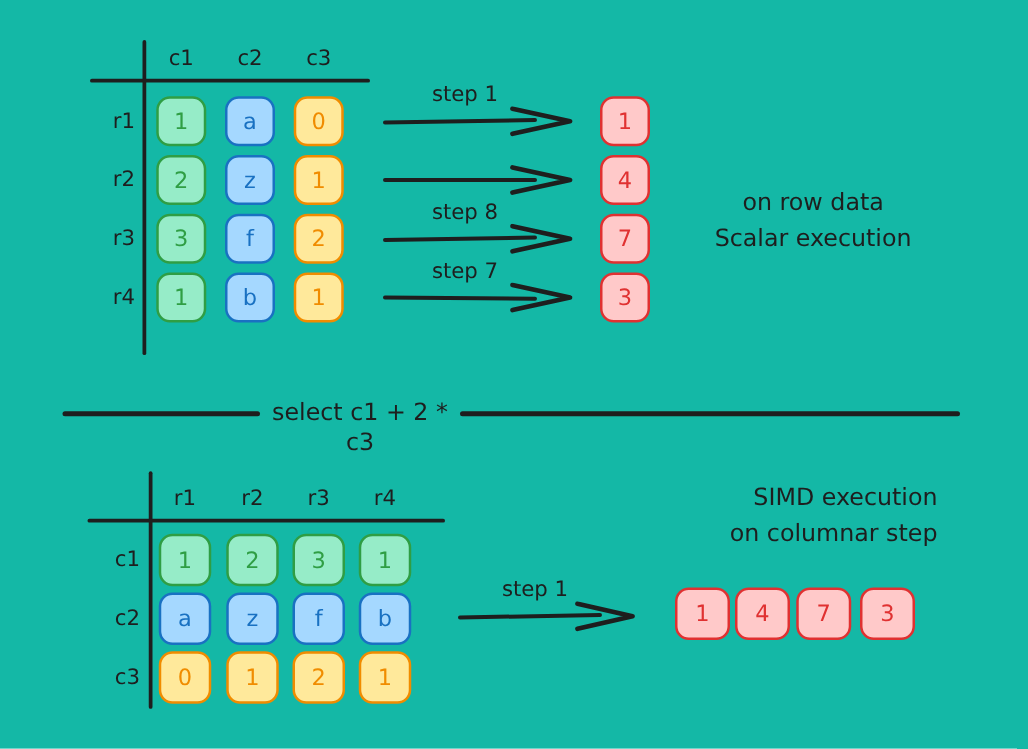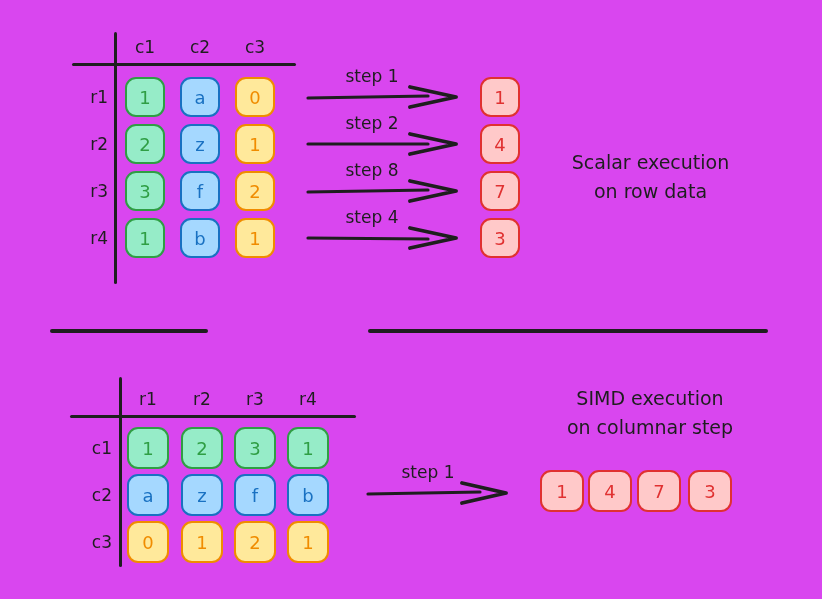--- a/index.html
+++ b/index.html
@@ -1,17 +1,17 @@
 <!DOCTYPE html>
 <html style="--ink: #1e1e1e; --green-fill: #96ecc8; --green-stroke: #2f9e44; --blue-fill: #a5d8ff; --blue-stroke: #1971c2; --yellow-fill: #ffe99b; --yellow-stroke: #f08c00; --red-fill: #ffc9c9; --red-stroke: #e03131;"><head>
 <meta charset="utf-8">
 <style>
   html,body{margin:0;padding:0;background:#ffffff;}
   .canvas{
-    position:relative;width:822px;height:599px;background:#d946ef;overflow:hidden;
+    position:relative;width:822px;height:599px;background:#14b8a6;overflow:hidden;
     font-family:"DejaVu Sans",sans-serif;color:var(--ink);
   }
   
   .vline,.hline{position:absolute;background:var(--ink);border-radius:2px;}
   .vline{width:3px;}
   .hline{height:3px;}
   
   .lab{position:absolute;font-size:17px;line-height:22px;color:var(--ink);}
   .lab.ctr{text-align:center;}
   .lab.rt{text-align:right;}
@@ -72,52 +72,52 @@
   <div class="cell y" style="left:235px;top:218px;">1</div>
 
   <div class="arrow" style="left:306px;top:65px;">
     <div class="lbl">step 1</div>
     <svg width="158" height="26" viewBox="0 0 158 26">
       <path class="shaft" d="M2 13 L122 11"></path>
         <path class="head" d="M104 2 L150 12 L104 22"></path>
     </svg>
   </div>
   <div class="arrow" style="left:306px;top:112px;">
-    <div class="lbl">step 2</div>
     <svg width="158" height="26" viewBox="0 0 158 26">
       <path class="shaft" d="M2 12 L122 12"></path>
         <path class="head" d="M104 2 L150 12 L104 22"></path>
     </svg>
   </div>
   <div class="arrow" style="left:306px;top:159px;">
     <div class="lbl">step 8</div>
     <svg width="158" height="26" viewBox="0 0 158 26">
       <path class="shaft" d="M2 13 L122 11"></path>
         <path class="head" d="M104 2 L150 12 L104 22"></path>
     </svg>
   </div>
   <div class="arrow" style="left:306px;top:206px;">
-    <div class="lbl">step 4</div>
+    <div class="lbl">step 7</div>
     <svg width="158" height="26" viewBox="0 0 158 26">
       <path class="shaft" d="M2 12 L122 13"></path>
         <path class="head" d="M104 2 L150 12 L104 22"></path>
     </svg>
   </div>
 
   <div class="cell r" style="left:480px;top:77px;">1</div>
   <div class="cell r" style="left:480px;top:124px;">4</div>
   <div class="cell r" style="left:480px;top:171px;">7</div>
   <div class="cell r" style="left:480px;top:218px;">3</div>
 
   <div class="caption" style="left:553px;top:148px;width:195px;">
+    <div>on row data</div>
     <div>Scalar execution</div>
-    <div>on row data</div>
   </div>
 
   <div class="dline" style="left:50px;top:329px;width:158px;"></div>
+  <div class="dlabel" style="left:206px;top:318px;width:164px;">select c1 + 2 * c3</div>
   <div class="dline" style="left:368px;top:329px;width:400px;"></div>
 
   <div class="vline" style="left:119px;top:377px;height:190px;"></div>
   <div class="hline" style="left:70px;top:415px;width:286px;"></div>
 
   <span class="lab ctr" style="left:126px;top:388px;width:44px;">r1</span>
   <span class="lab ctr" style="left:180px;top:388px;width:44px;">r2</span>
   <span class="lab ctr" style="left:233px;top:388px;width:44px;">r3</span>
   <span class="lab ctr" style="left:286px;top:388px;width:44px;">r4</span>
 
@@ -144,18 +144,18 @@
       <path class="shaft" d="M2 13 L114 11"></path>
         <path class="head" d="M96 2 L140 12 L96 22"></path>
     </svg>
   </div>
 
   <div class="cell r sz44" style="left:540px;top:470px;">1</div>
   <div class="cell r sz44" style="left:588px;top:470px;">4</div>
   <div class="cell r sz44" style="left:637px;top:470px;">7</div>
   <div class="cell r sz44" style="left:688px;top:470px;">3</div>
 
-  <div class="caption" style="left:550px;top:384px;width:200px;">
+  <div class="caption" style="left:550px;top:384px;width:200px;text-align:right;">
     <div>SIMD execution</div>
     <div>on columnar step</div>
   </div>
 
 </div>
 
 </body></html>

